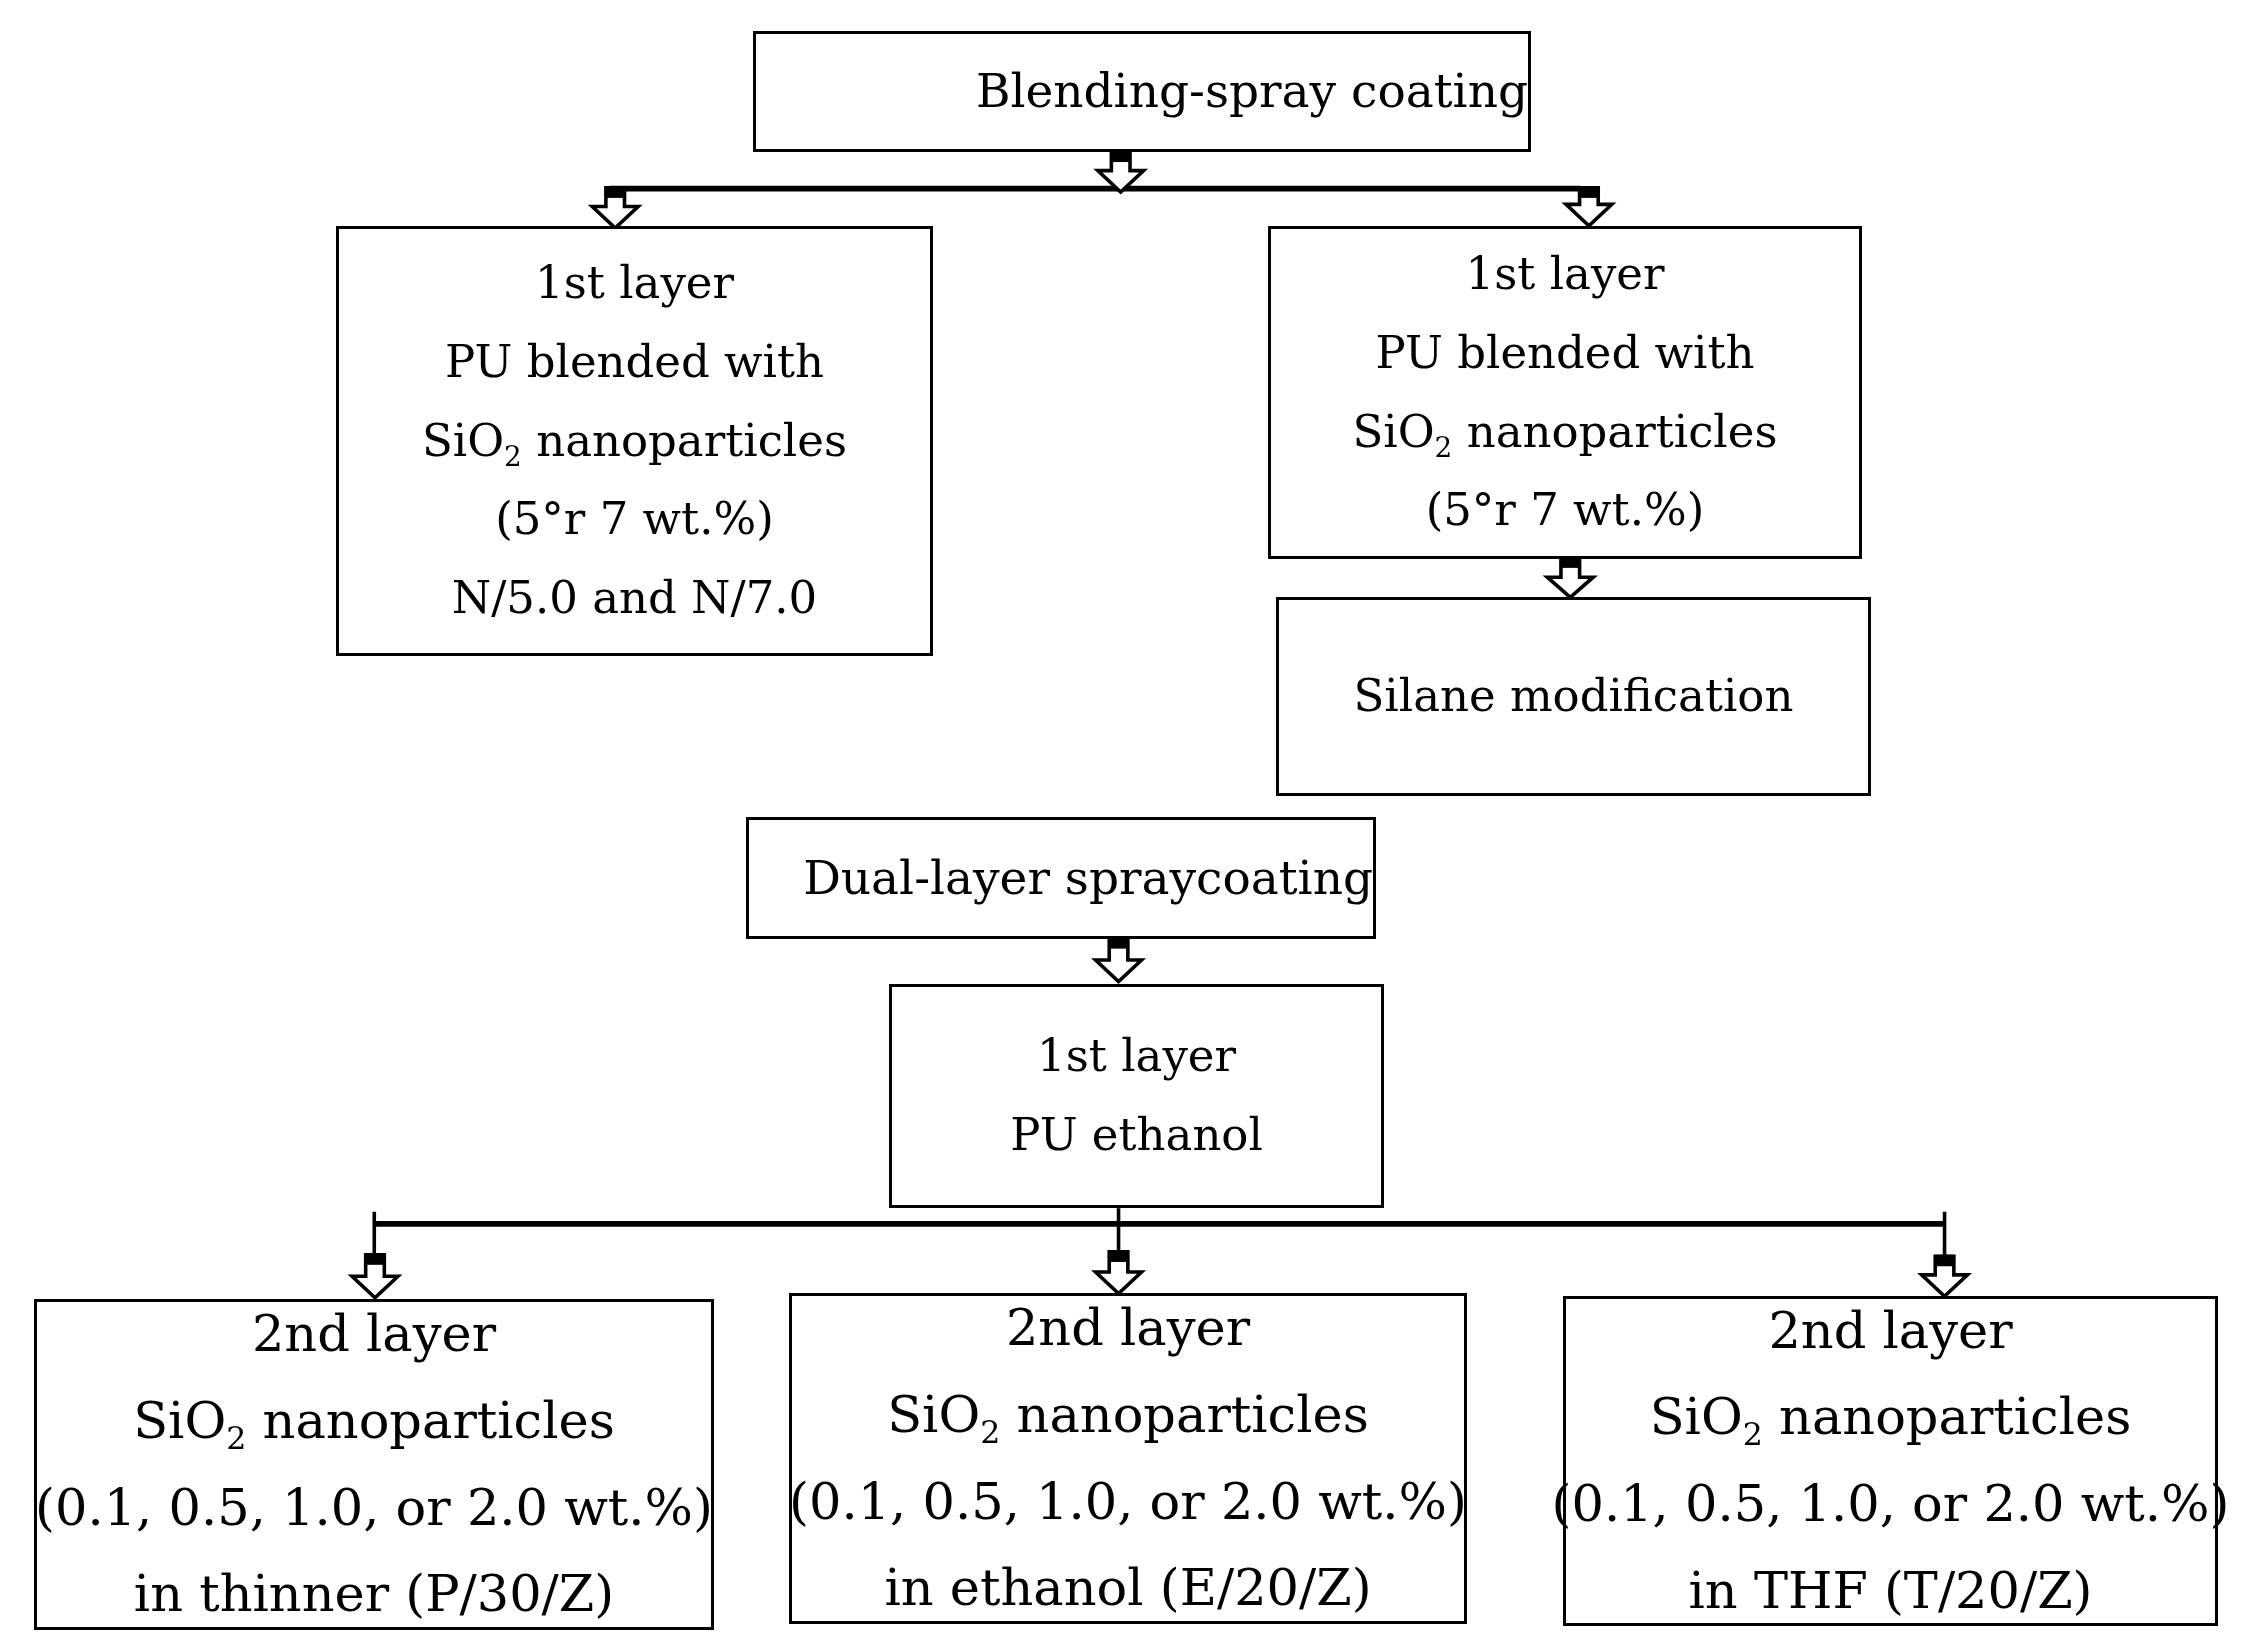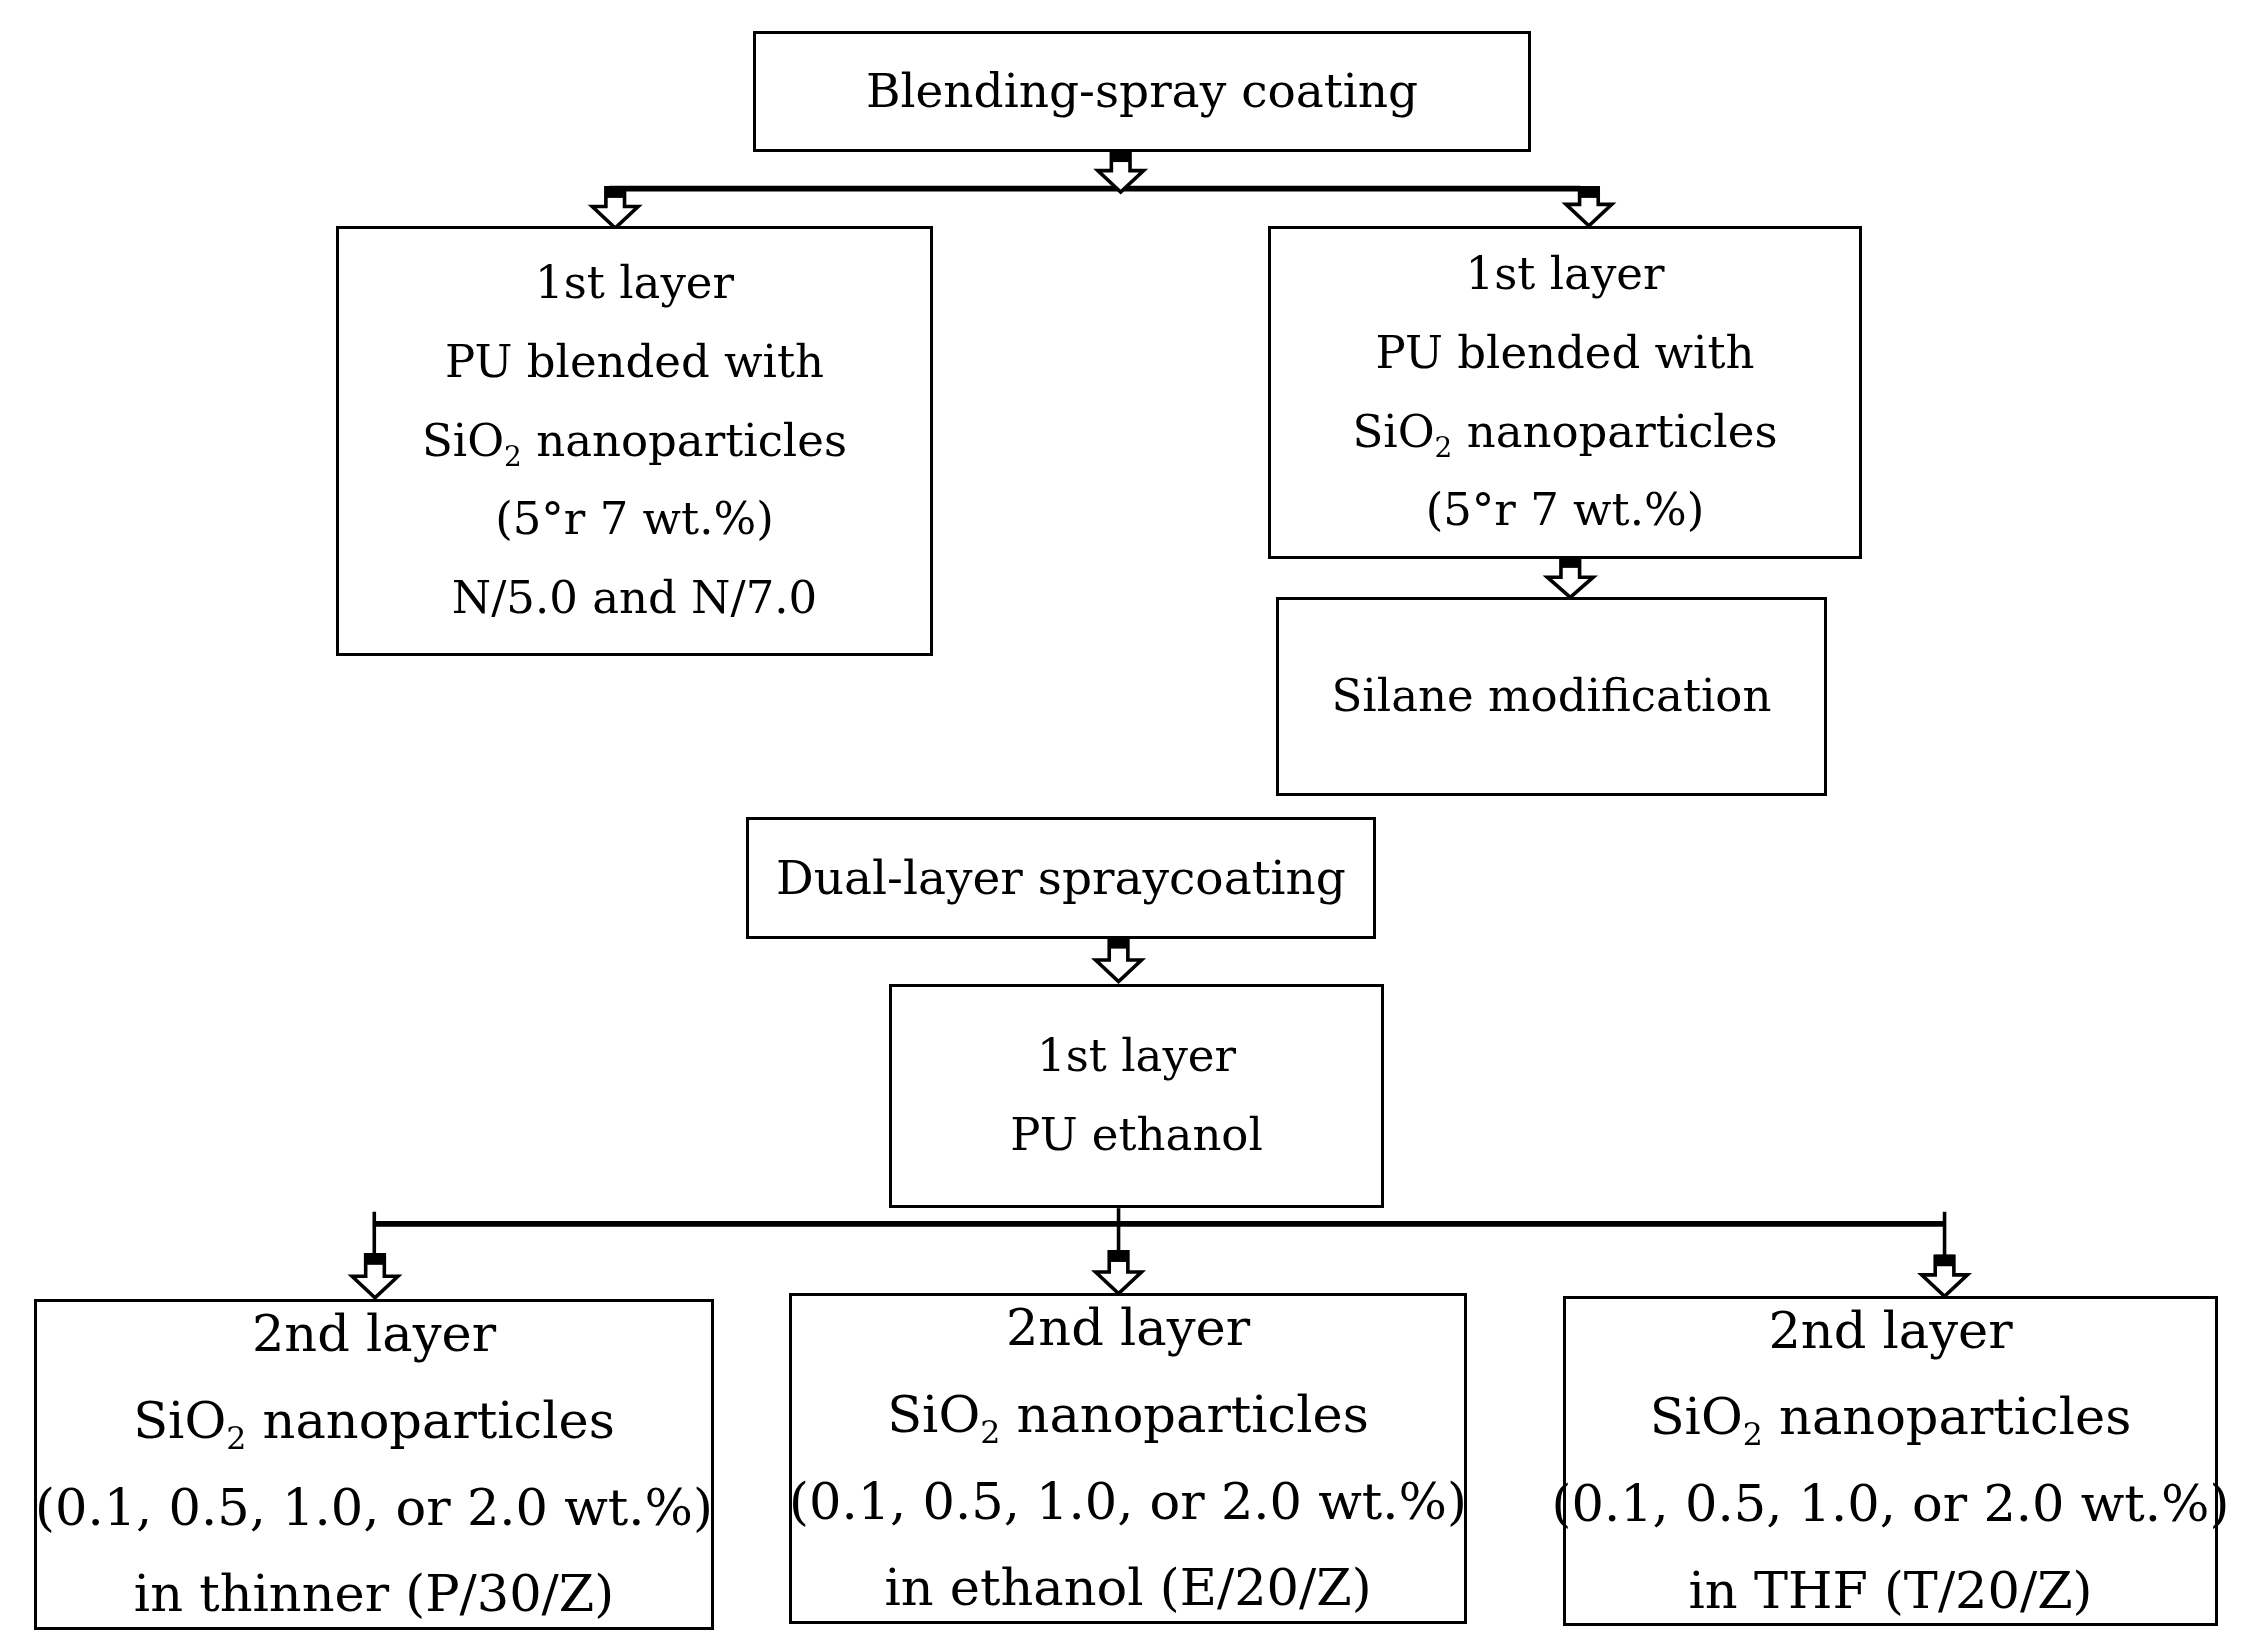--- a/index.html
+++ b/index.html
@@ -31,20 +31,21 @@
     display: flex;
     flex-direction: column;
     align-items: center;
     justify-content: center;
     text-align: center;
     font-size: 45px;
     line-height: 1.75;
   }
   .node--blending, .node--dual {
     font-size: 47px;
+    align-items: flex-end;
   }
   .node--bottom {
     font-size: 51px;
     line-height: 1.7;
   }
   .line {
     white-space: nowrap;
   }
   sub {
     font-size: 0.62em;
@@ -119,21 +120,21 @@
     <div class="line">N/5.0 and N/7.0</div>
   </div>
 
   <div class="node" style="left:1268px; top:226px; width:594px; height:333px;">
     <div class="line">1st layer</div>
     <div class="line">PU blended with</div>
     <div class="line"><span>SiO</span><sub>2</sub><span> nanoparticles</span></div>
     <div class="line">(5°r 7 wt.%)</div>
   </div>
 
-  <div class="node" style="left:1276px; top:597px; width:551px; height:199px;gap:15px;">
+  <div class="node" style="left:1276px; top:597px; width:595px; height:199px;gap:15px;">
     <div class="line">Silane modification</div>
   </div>
 
   <div class="node node--dual" style="left:746px; top:817px; width:630px; height:122px;">
     <div class="line">Dual-layer spraycoating</div>
   </div>
 
   <div class="node" style="left:889px; top:984px; width:495px; height:224px;">
     <div class="line">1st layer</div>
     <div class="line">PU ethanol</div>

